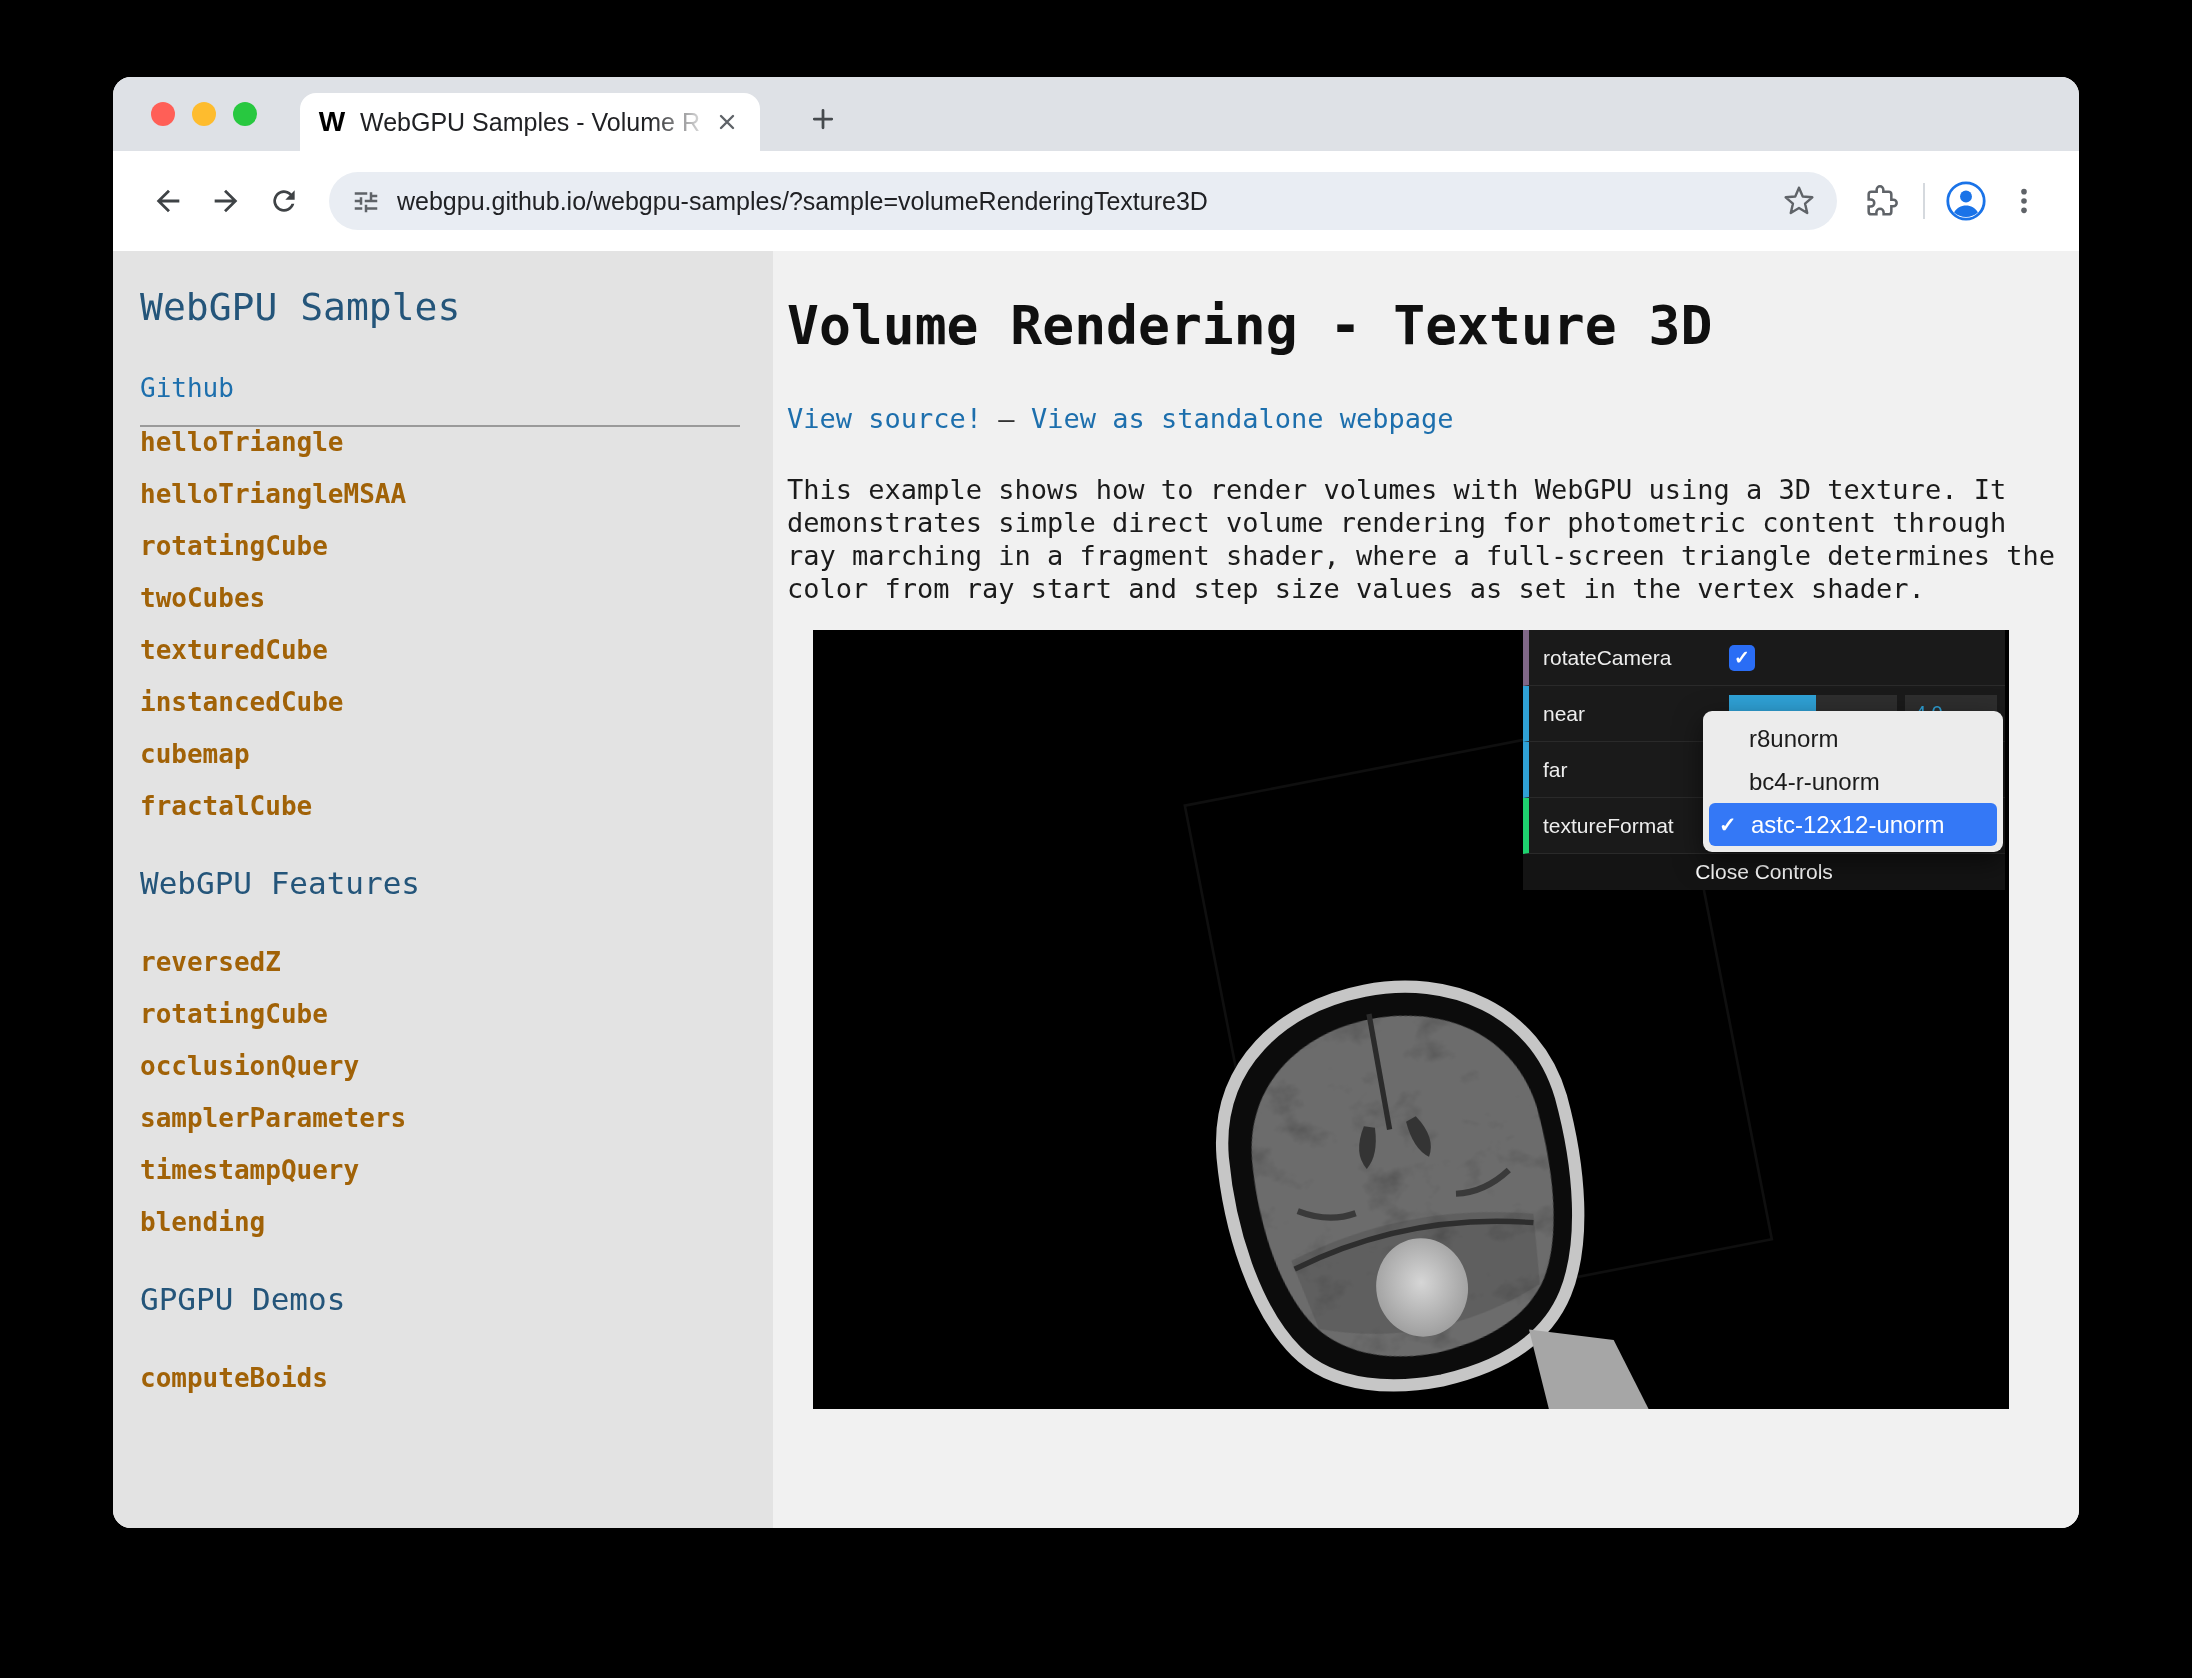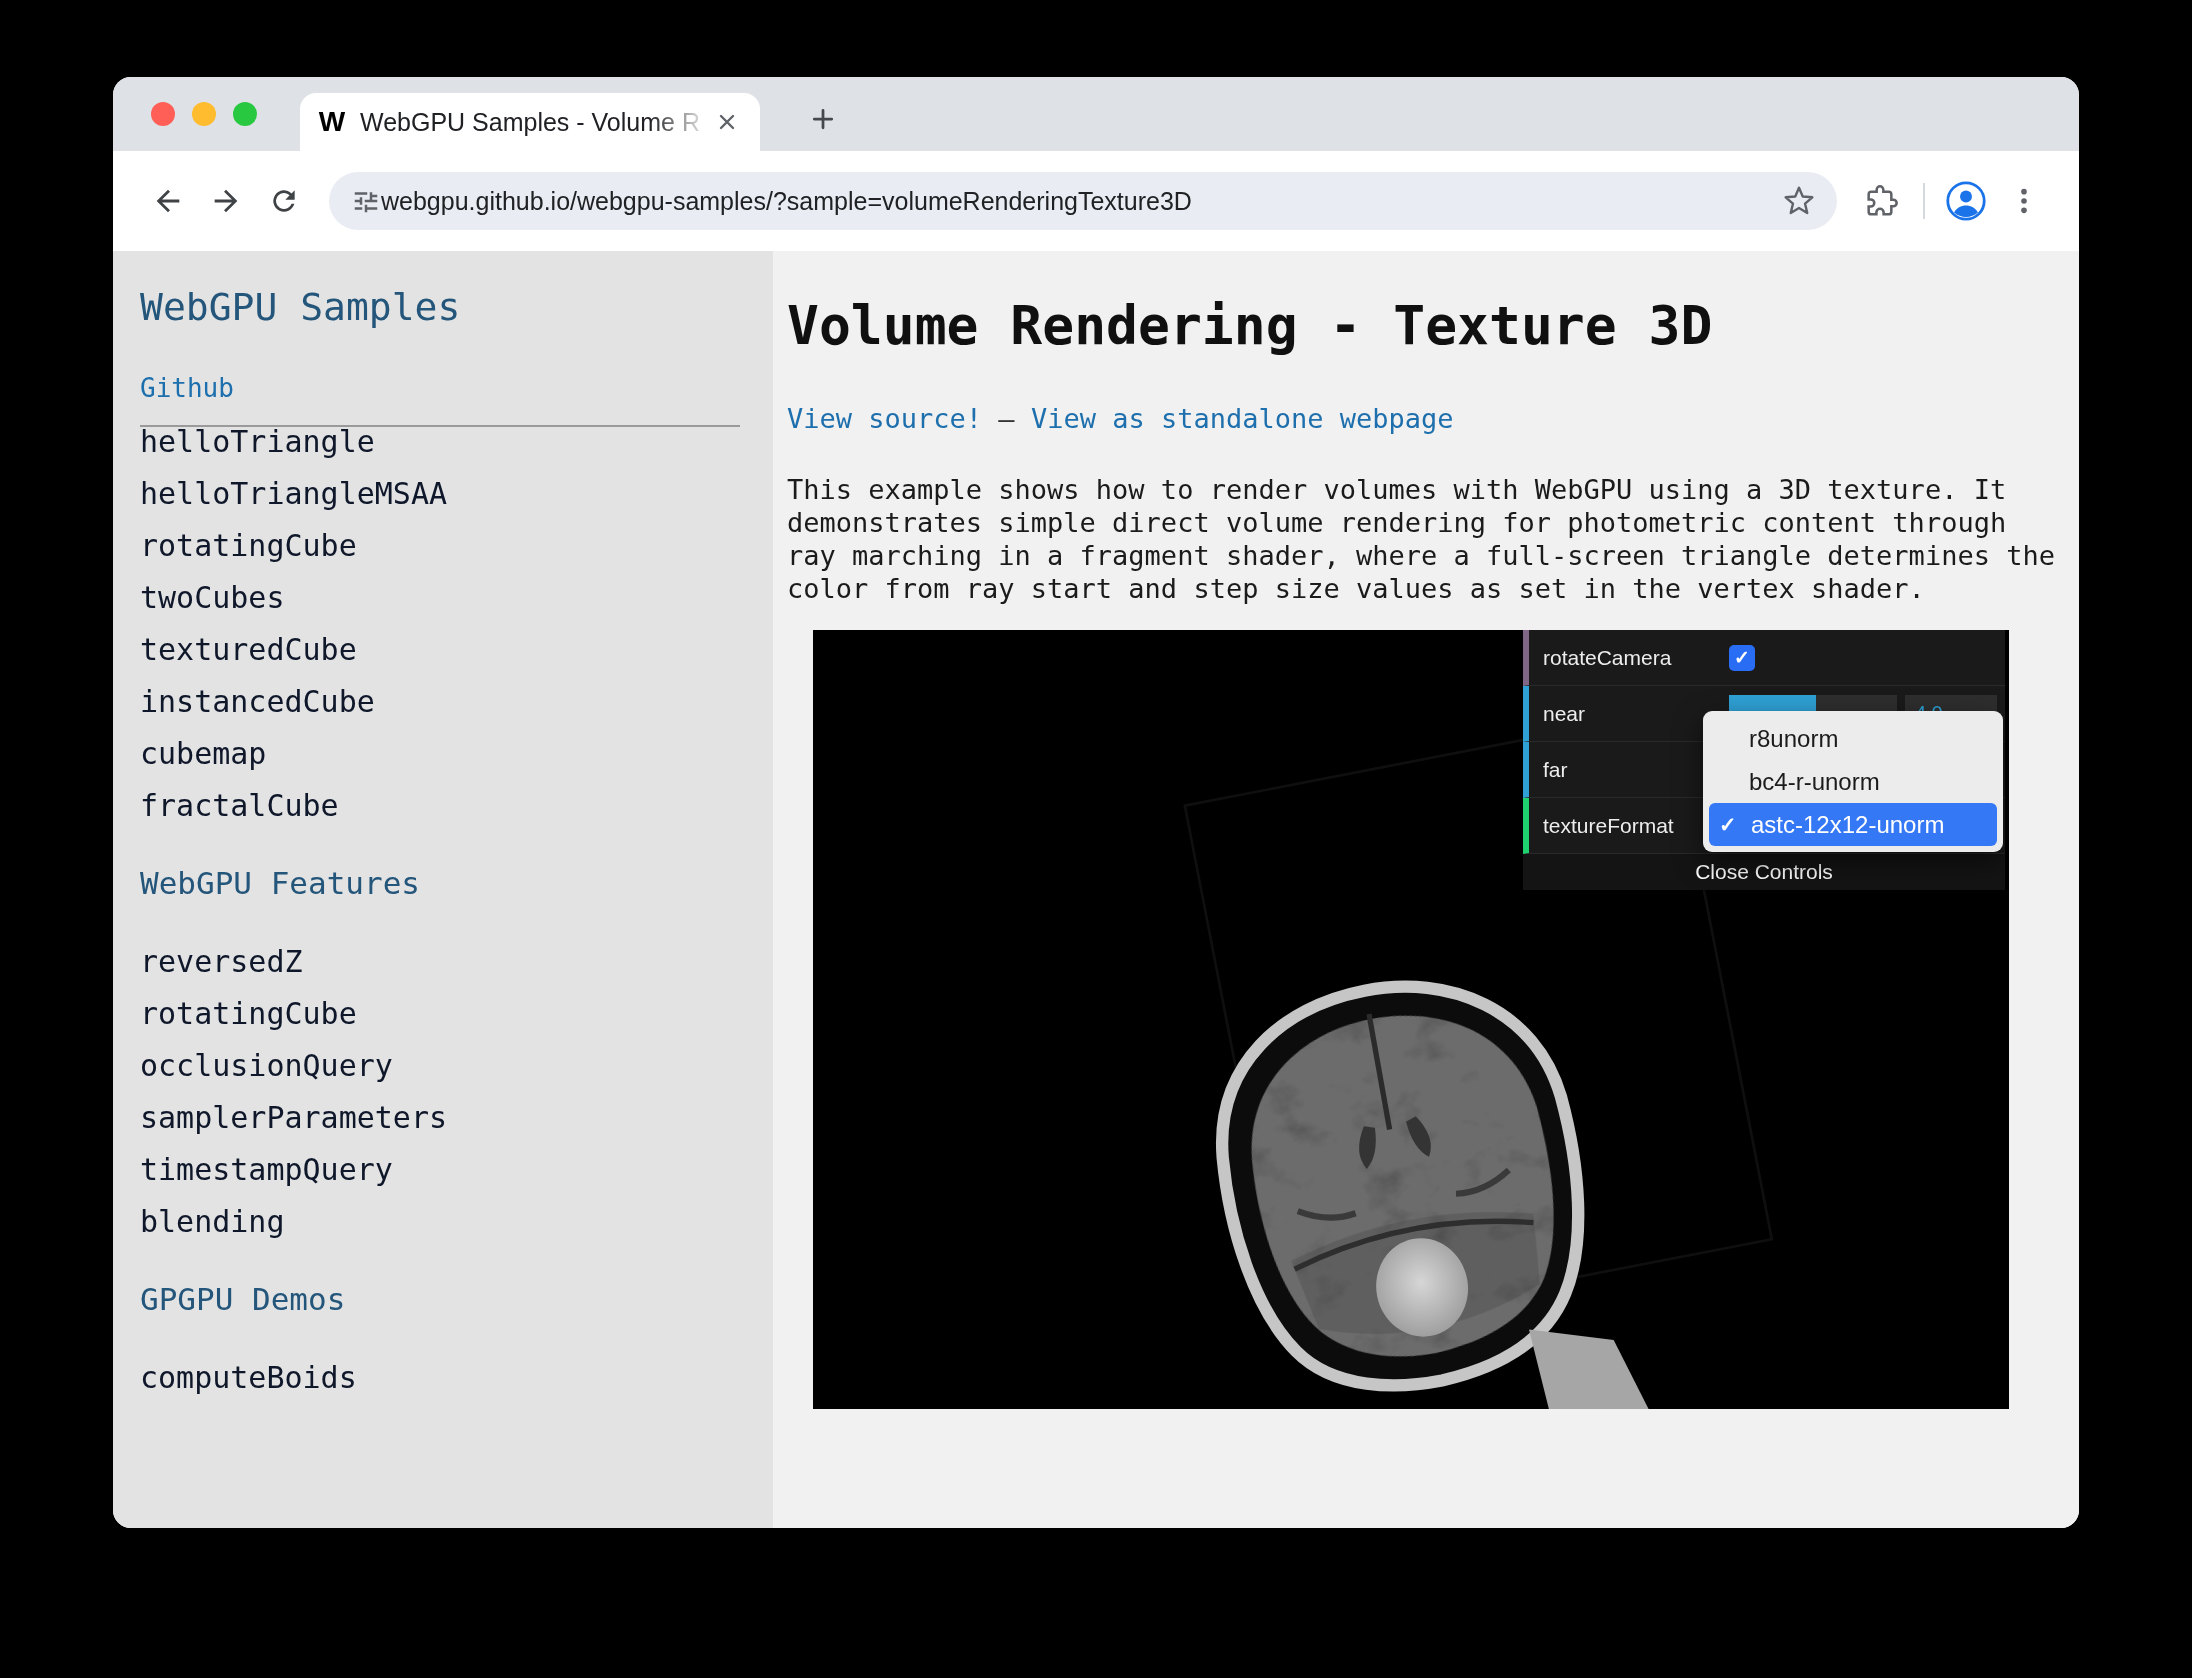--- a/index.html
+++ b/index.html
@@ -21,33 +21,33 @@
   .tab-title::after{content:"";position:absolute;right:0;top:0;bottom:0;width:60px;
        background:linear-gradient(to right,rgba(255,255,255,0),#fff);}
   .tab-close{width:34px;height:34px;display:flex;align-items:center;justify-content:center;flex-shrink:0;}
   .newtab{position:absolute;left:688px;bottom:10px;width:44px;height:44px;border-radius:50%;
        display:flex;align-items:center;justify-content:center;}
 
   
   .toolbar{height:100px;background:#fff;display:flex;align-items:center;padding:0 26px;flex-shrink:0;}
   .navbtn{width:58px;height:58px;border-radius:50%;display:flex;align-items:center;justify-content:center;flex-shrink:0;}
   .omnibox{flex:1;height:58px;background:#e9edf3;border-radius:30px;display:flex;align-items:center;
-       padding:0 22px;margin:0 16px;min-width:0;justify-content:center;}
+       padding:0 22px;margin:0 16px;gap:16px;min-width:0;justify-content:center;}
   .url{flex:1;font-size:25px;color:#202124;white-space:nowrap;overflow:hidden;}
   .toolbar-sep{width:2px;height:36px;background:#d5d9de;margin:0 12px;flex-shrink:0;}
 
   
   .content{flex:1;display:flex;min-height:0;}
   .sidebar{width:660px;flex-shrink:0;background:#e3e3e3;box-sizing:border-box;
        padding:30px 20px 0 27px;font-family:"DejaVu Sans Mono",monospace;overflow:hidden;}
   .sb-title{font-size:38px;color:#24557a;margin:4px 0 44px;}
   .sb-github{display:block;font-size:26px;color:#1d6fad;line-height:30px;margin-bottom:22px;cursor:pointer;}
   .sb-hr{border:none;border-top:2px solid #9a9a9a;width:600px;margin:0 0 0 0;}
   .sb-head{font-size:31px;color:#24557a;margin:44px 0 46px;}
-  .sb-link{display:block;font-size:30px;color:#0f172a;line-height:30px;margin-bottom:22px;cursor:pointer;}
+  .sb-link{display:block;font-size:26px;color:#a16207;line-height:30px;margin-bottom:22px;cursor:pointer;font-weight:bold;}
 
   .main{flex:1;background:#f1f1f1;box-sizing:border-box;padding:44px 0 0 14px;
        font-family:"DejaVu Sans Mono",monospace;overflow:hidden;}
   .page-title{font-size:53px;line-height:62px;font-weight:bold;color:#101010;margin:0 0 47px 0;}
   .links-row{font-size:27px;line-height:30px;margin:0 0 39px 0;color:#333;}
   .links-row a{color:#1d6fad;text-decoration:none;cursor:pointer;}
   .desc{font-size:27px;line-height:33px;color:#1b1b1b;max-width:1272px;margin:0 0 25px 0;}
 
   
   .canvas{position:relative;width:1196px;height:779px;background:#000;margin-left:26px;overflow:hidden;}

